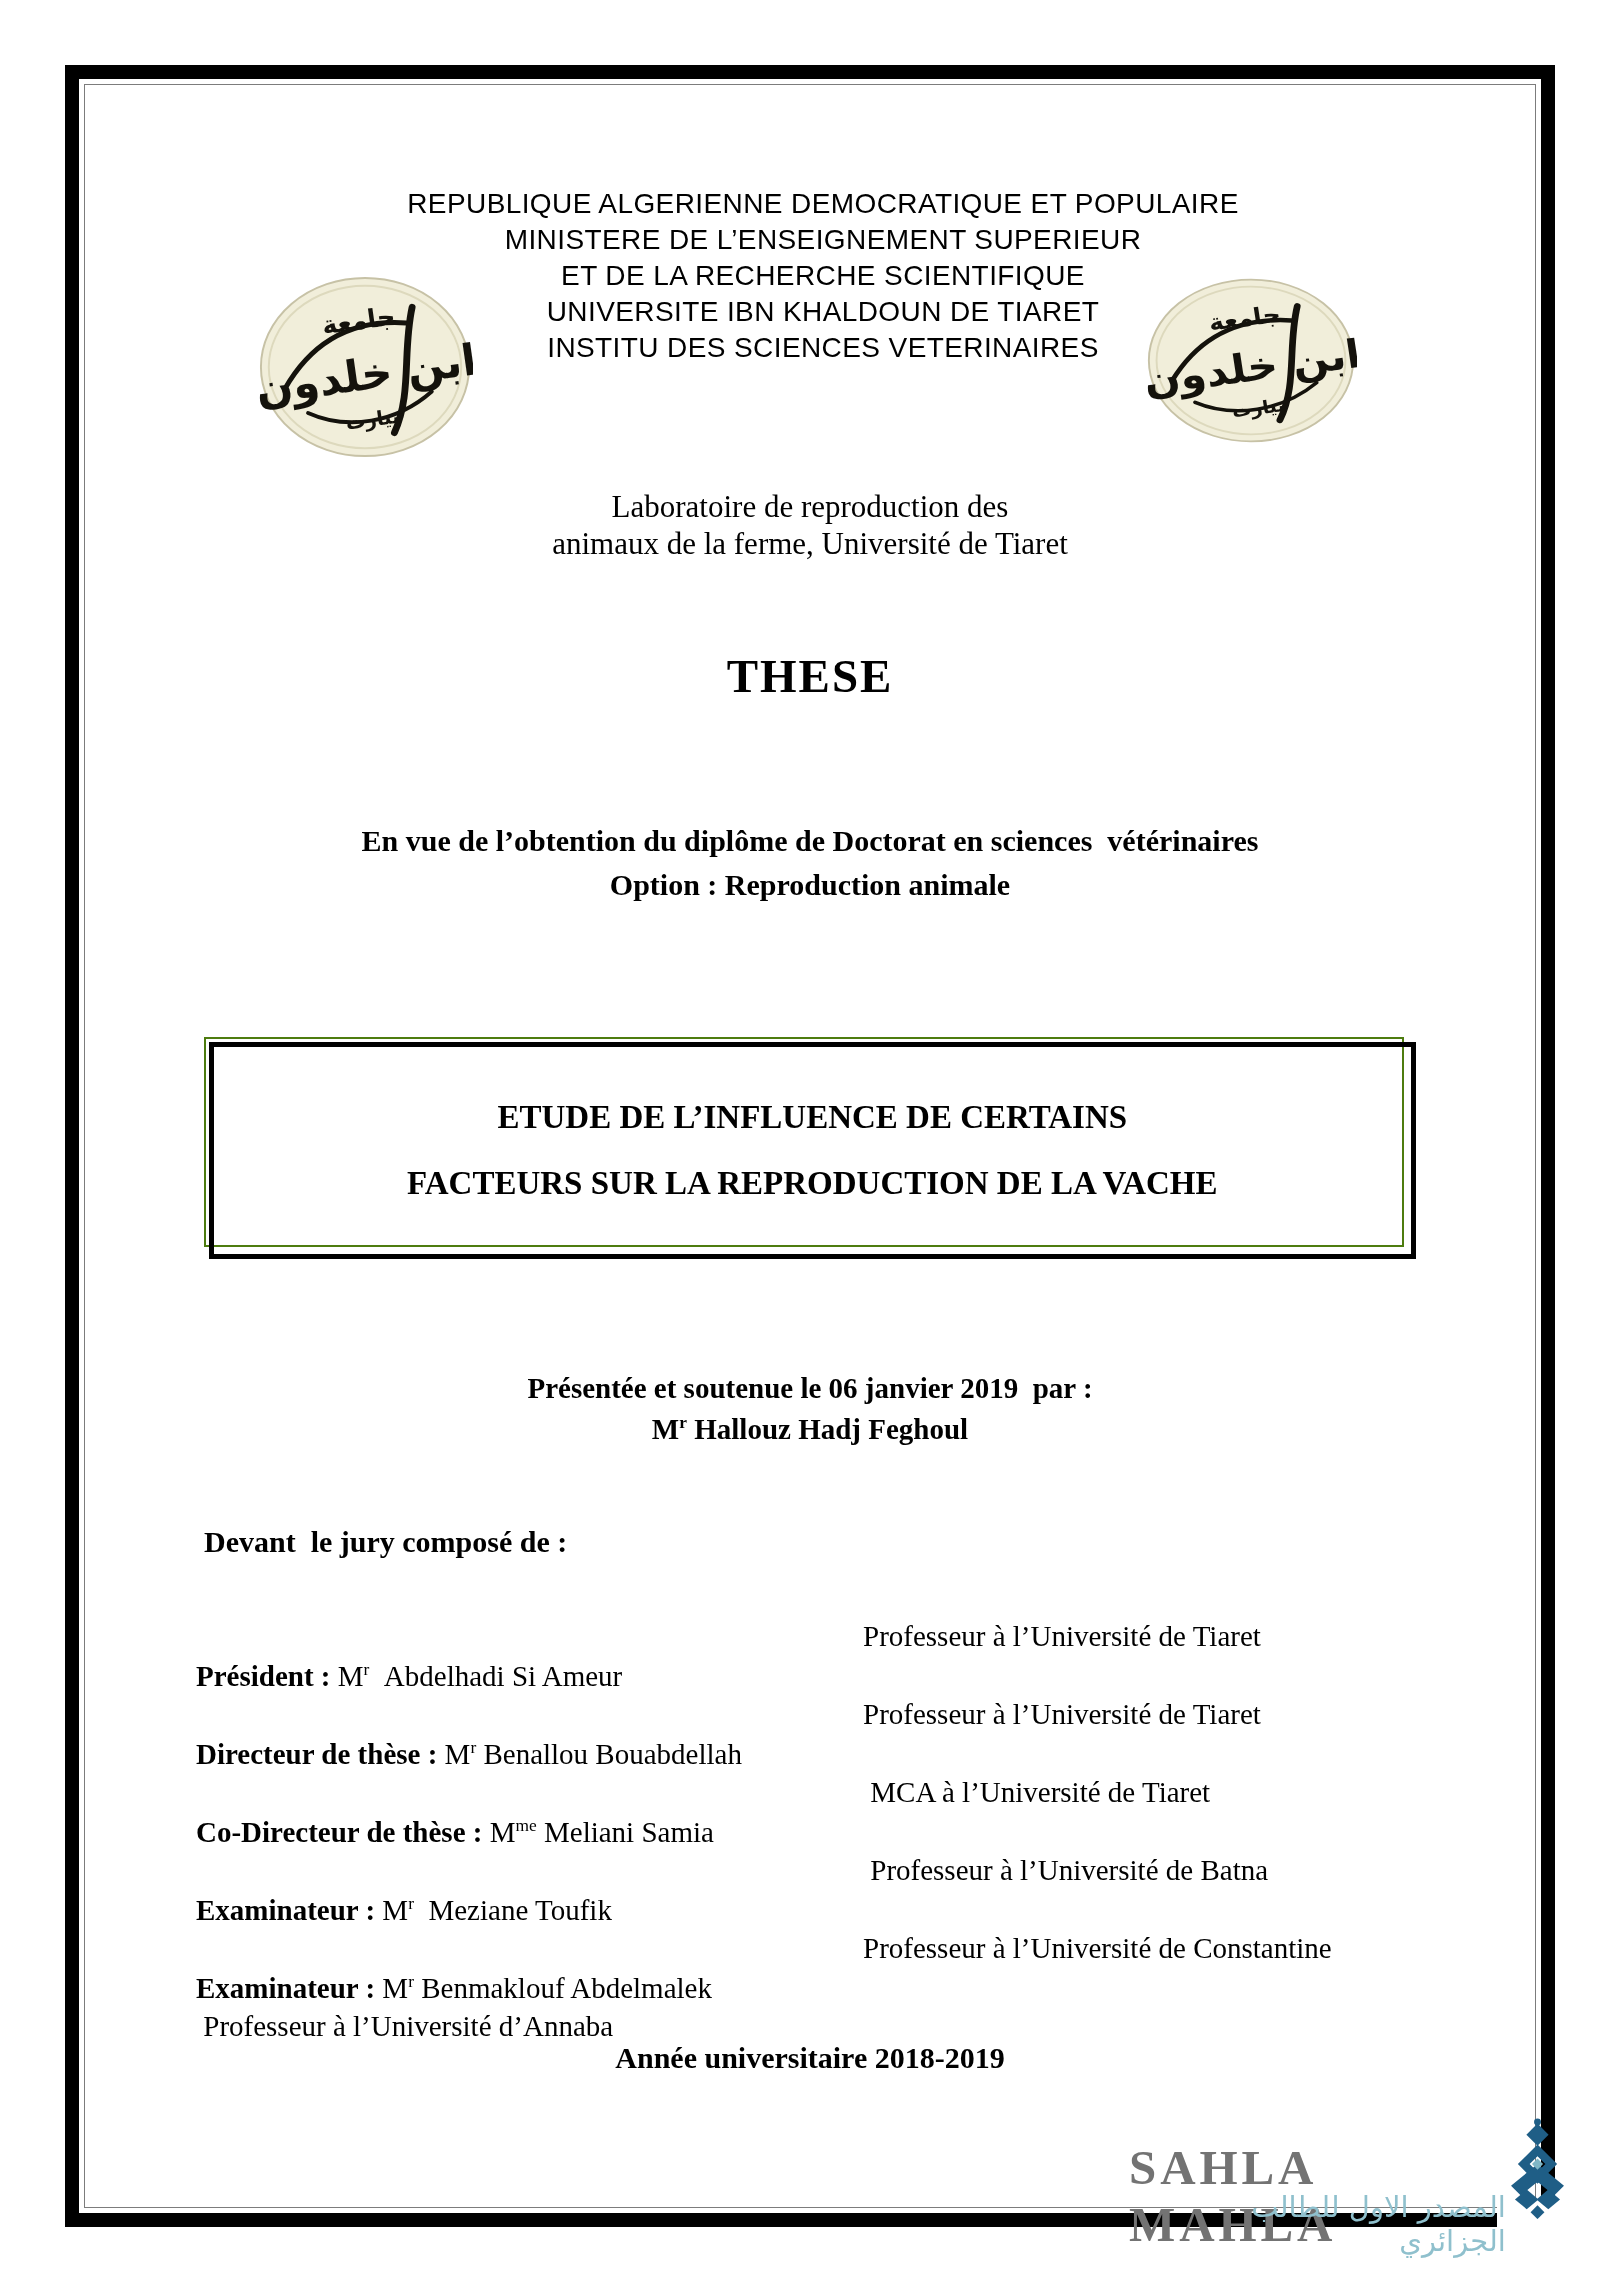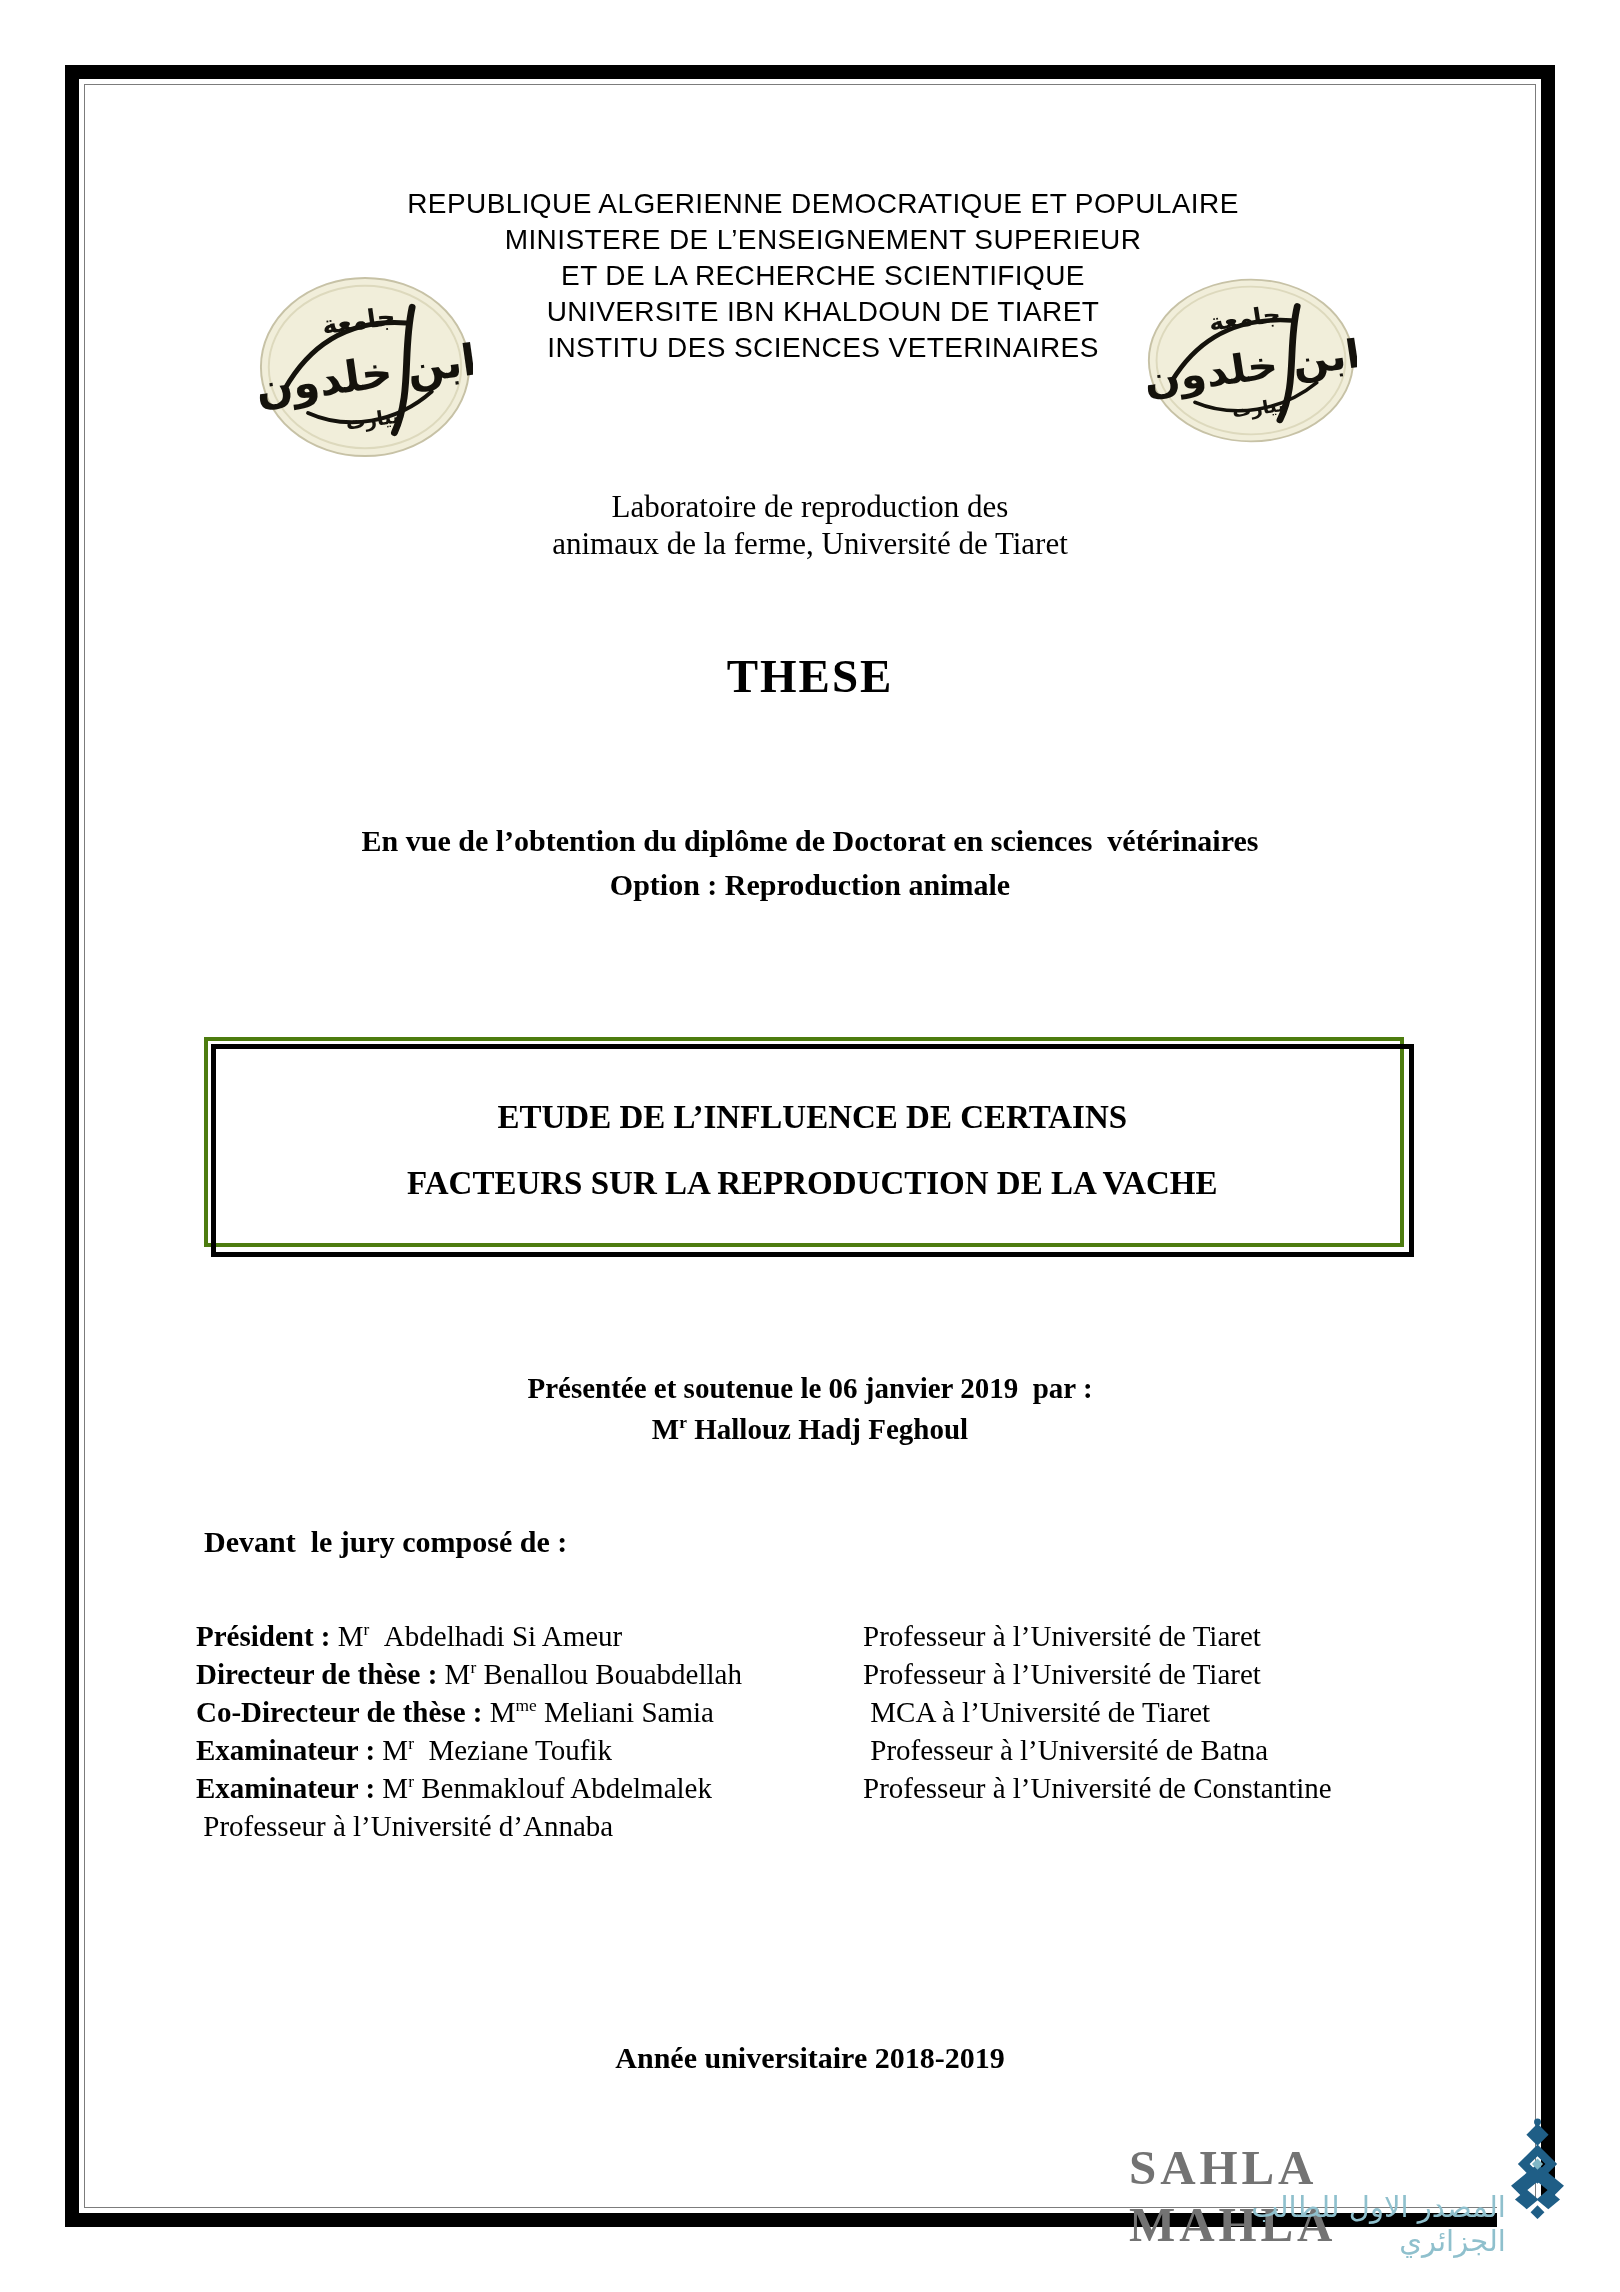--- a/index.html
+++ b/index.html
@@ -20,33 +20,33 @@
     font-size:28px;line-height:36px;letter-spacing:0.4px;margin-left:13px;
   }
   .seal{position:absolute;}
   .seal-left{left:257px;top:274px;width:216px;height:186px;}
   .seal-right{left:1145px;top:276px;width:212px;height:169px;}
   .seal svg{width:100%;height:100%;}
   .lab-block{position:absolute;top:488px;left:0;width:100%;text-align:center;font-size:31px;line-height:37px;}
   .these{position:absolute;top:649px;left:0;width:100%;text-align:center;font-size:47px;font-weight:bold;letter-spacing:2px;}
   .degree{position:absolute;top:819px;left:0;width:100%;text-align:center;font-size:30px;font-weight:bold;line-height:44px;}
   
-  .title-box-outer{position:absolute;left:204px;top:1037px;width:1200px;height:210px;border:4px solid #4d7c0f;box-sizing:border-box;}
+  .title-box-outer{position:absolute;left:204px;top:1037px;width:1200px;height:210px;border:2px solid #4d7c0f;box-sizing:border-box;}
   .title-box-inner{
     position:absolute;left:2.9px;top:2.9px;right:-13.7px;bottom:-13.7px;border:5.9px solid #000;
     display:flex;flex-direction:column;justify-content:center;align-items:center;gap:27.4px;
     font-size:33px;font-weight:bold;line-height:39px;text-align:center;
   }
   .presentee{position:absolute;top:1368px;left:0;width:100%;text-align:center;font-size:29px;font-weight:bold;line-height:41px;}
   sup{font-size:0.6em;line-height:0;vertical-align:super;}
   .devant{position:absolute;left:204px;top:1525px;font-size:30px;font-weight:bold;}
   
   .jury{position:absolute;left:196px;top:1617px;width:1274px;font-size:29px;}
   .jury-row{display:flex;line-height:38px;}
-  .jury-left{width:667px;flex:0 0 auto;}
+  .jury-left{width:667px;flex:0 0 auto;margin-top:40px;}
   .jury-right{flex:1;}
   .b{font-weight:bold;}
   .annee{position:absolute;top:2009px;left:0;width:100%;text-align:center;font-size:30px;font-weight:bold;margin-top:32px;}
   
   .watermark{position:absolute;left:1127px;top:2117px;width:493px;height:175px;z-index:6;}
   .wm-white{position:absolute;left:370px;top:84px;width:123px;height:91px;background:#fff;}
   .wm-brand{
     position:absolute;left:2px;top:21.6px;width:372px;
     font-family:"Liberation Serif","DejaVu Serif",serif;font-weight:bold;
     font-size:49px;letter-spacing:3.9px;color:#737373;

